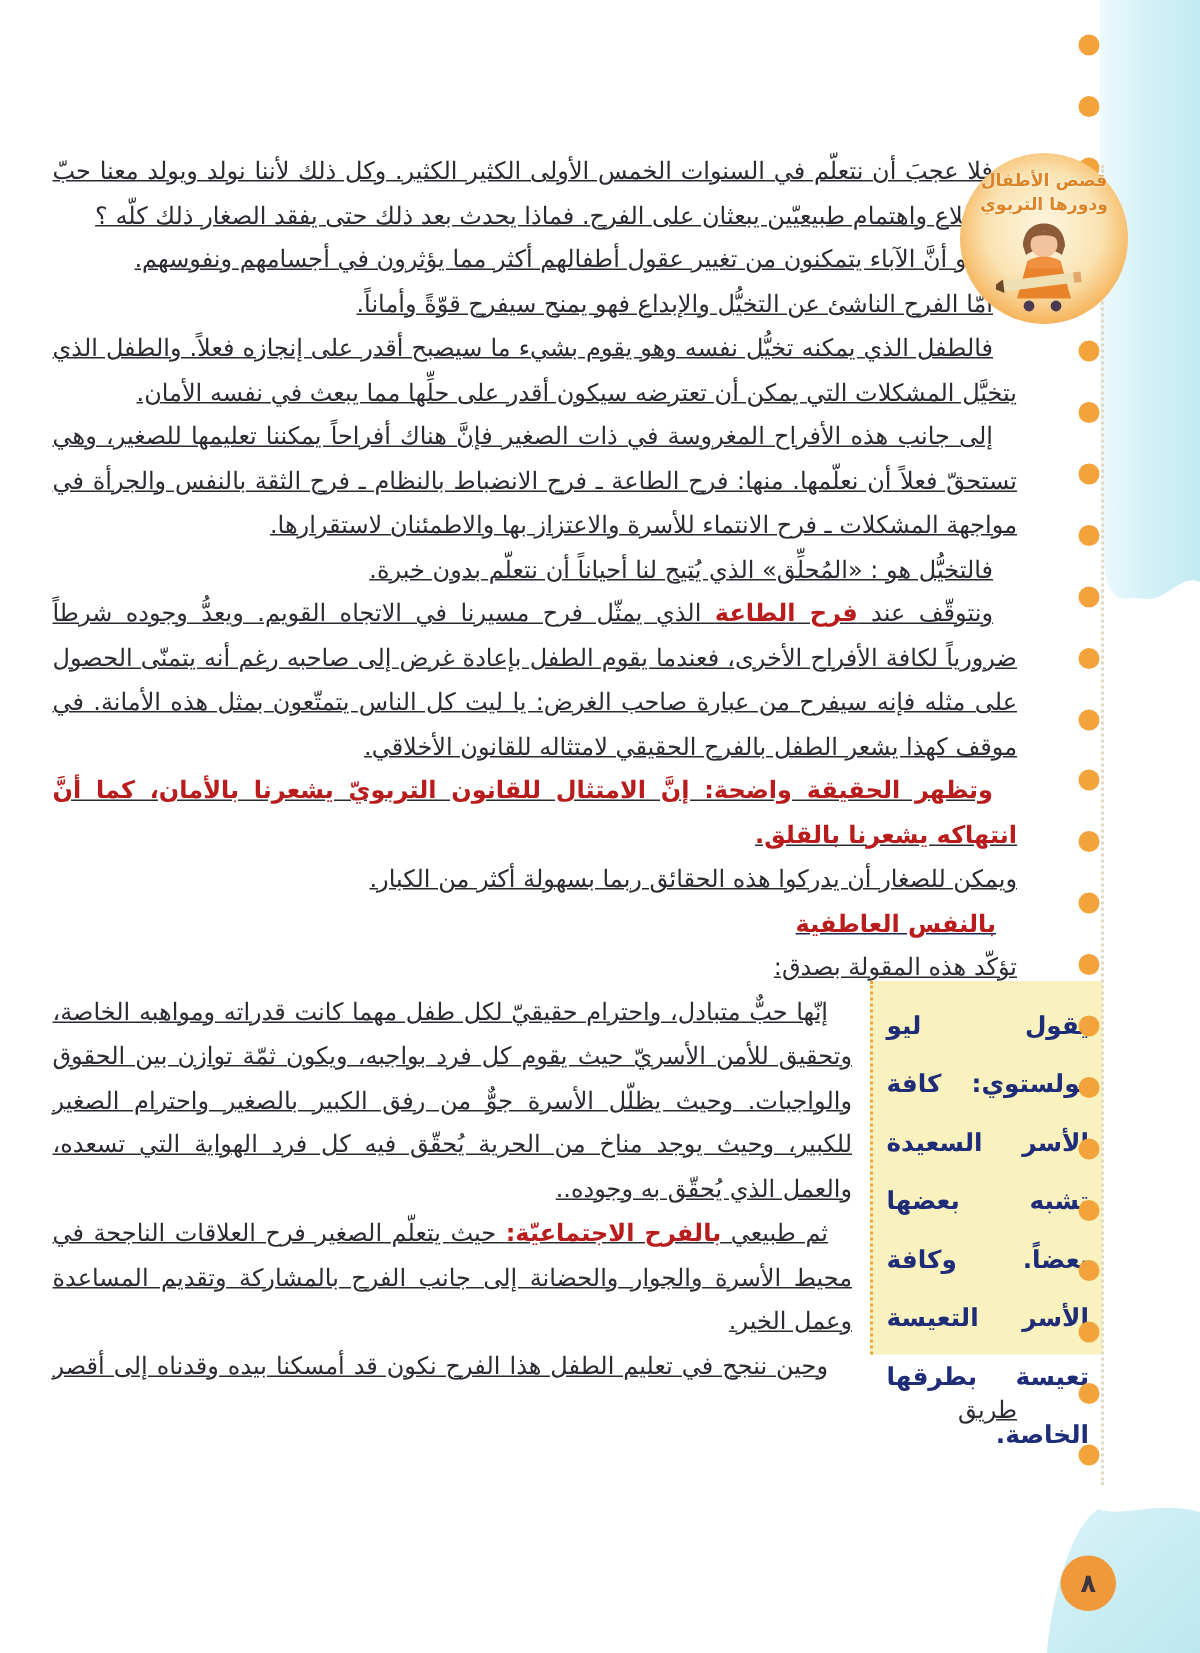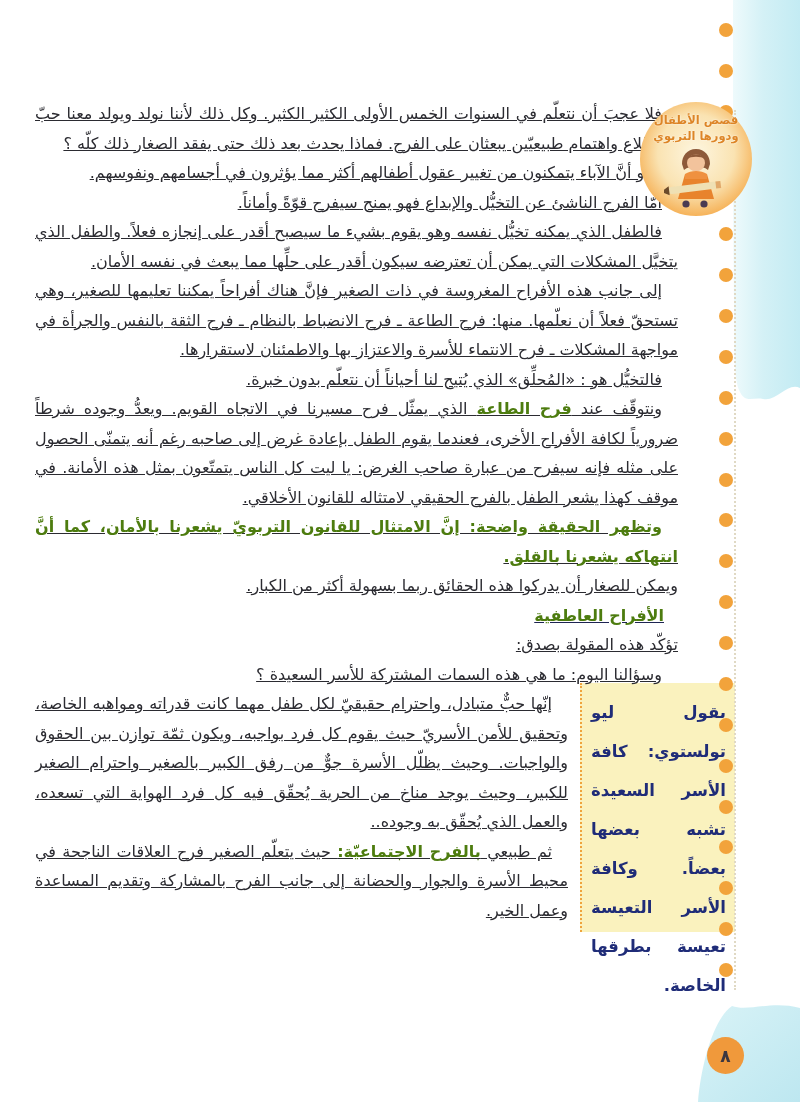--- a/index.html
+++ b/index.html
@@ -21,21 +21,21 @@
   .badge-girl{position:absolute;left:26px;top:46px;}
   
   .page-num{position:absolute;left:707px;top:1037px;width:37px;height:37px;border-radius:50%;
     background:#f0993b;z-index:3;display:flex;align-items:center;justify-content:center;
     color:#3b3640;font-weight:bold;font-size:17px;}
   
   .article{position:absolute;top:99px;right:122px;width:643px;direction:rtl;
     text-align:justify;font-size:16px;line-height:29.5px;color:#2b2b31;z-index:1;}
   .article p,.article h2{margin:0;padding:0;font-size:inherit;font-weight:normal;text-decoration:underline;}
   .indent{text-indent:16px;}
-  .b{font-weight:bold;color:#4d7c0f;}
+  .b{font-weight:bold;color:#b91c1c;}
   .heading{font-weight:bold;color:#1d2452;text-indent:14px;}
   .li{padding-right:38px;text-indent:-38px;}
   .tight{font-size:14.6px;}
   
   .callout{float:right;width:155px;height:249px;box-sizing:border-box;
     margin:-6px -57px 6px 12px;background:#faf2be;border-left:2px dotted #efa43d;
     padding:10px 9px 8px 9px;color:#1f2c78;font-weight:bold;font-size:16.5px;
     line-height:39px;text-align:justify;z-index:1;}
 </style>
 </head>
@@ -130,25 +130,25 @@
 <div class="article" id="article">
   <p class="p-block indent"><span>فلا عجبَ أن نتعلّم في السنوات الخمس الأولى الكثير الكثير. وكل ذلك لأننا نولد ويولد معنا حبّ استطلاع واهتمام طبيعيّين يبعثان على الفرح. فماذا يحدث بعد ذلك حتى يفقد الصغار ذلك كلّه ؟</span></p>
     <p class="p-block indent"><span>يبدو أنَّ الآباء يتمكنون من تغيير عقول أطفالهم أكثر مما يؤثرون في أجسامهم ونفوسهم.</span></p>
     <p class="p-block indent"><span>أمّا الفرح الناشئ عن التخيُّل والإبداع فهو يمنح سيفرح قوّةً وأماناً.</span></p>
     <p class="p-block indent"><span>فالطفل الذي يمكنه تخيُّل نفسه وهو يقوم بشيء ما سيصبح أقدر على إنجازه فعلاً. والطفل الذي يتخيَّل المشكلات التي يمكن أن تعترضه سيكون أقدر على حلِّها مما يبعث في نفسه الأمان.</span></p>
     <p class="p-block indent"><span>إلى جانب هذه الأفراح المغروسة في ذات الصغير فإنَّ هناك أفراحاً يمكننا تعليمها للصغير، وهي تستحقّ فعلاً أن نعلّمها. منها: فرح الطاعة ـ فرح الانضباط بالنظام ـ فرح الثقة بالنفس والجرأة في مواجهة المشكلات ـ فرح الانتماء للأسرة والاعتزاز بها والاطمئنان لاستقرارها.</span></p>
     <p class="p-block indent"><span>فالتخيُّل هو : «المُحلِّق» الذي يُتيح لنا أحياناً أن نتعلّم بدون خبرة.</span></p>
     <p class="p-block indent"><span>ونتوقّف عند </span><span class="b">فرح الطاعة</span><span> الذي يمثّل فرح مسيرنا في الاتجاه القويم. ويعدُّ وجوده شرطاً ضرورياً لكافة الأفراح الأخرى، فعندما يقوم الطفل بإعادة غرض إلى صاحبه رغم أنه يتمنّى الحصول على مثله فإنه سيفرح من عبارة صاحب الغرض: يا ليت كل الناس يتمتّعون بمثل هذه الأمانة. في موقف كهذا يشعر الطفل بالفرح الحقيقي لامتثاله للقانون الأخلاقي.</span></p>
     <p class="p-block indent tight"><span class="b">وتظهر الحقيقة واضحة: إنَّ الامتثال للقانون التربويّ يشعرنا بالأمان، كما أنَّ انتهاكه يشعرنا بالقلق.</span></p>
     <p class="p-block"><span>ويمكن للصغار أن يدركوا هذه الحقائق ربما بسهولة أكثر من الكبار.</span></p>
-    <h2 class="heading"><span class="b">الأفراح العاطفية</span></h2>
+    <h2 class="heading"><span class="b">بالنفس العاطفية</span></h2>
     <p class="p-block"><span>تؤكّد هذه المقولة بصدق:</span></p>
-    <p class="p-block indent"><span>وسؤالنا اليوم: ما هي هذه السمات المشتركة للأسر السعيدة ؟</span></p>
     <aside class="callout" id="callout">
     <span>يقول ليو تولستوي: كافة الأسر السعيدة تشبه بعضها بعضاً. وكافة الأسر التعيسة تعيسة بطرقها الخاصة.</span>
   </aside>
 <p class="p-block indent"><span>إنّها حبٌّ متبادل، واحترام حقيقيّ لكل طفل مهما كانت قدراته ومواهبه الخاصة، وتحقيق للأمن الأسريّ حيث يقوم كل فرد بواجبه، ويكون ثمّة توازن بين الحقوق والواجبات. وحيث يظلّل الأسرة جوٌّ من رفق الكبير بالصغير واحترام الصغير للكبير، وحيث يوجد مناخ من الحرية يُحقّق فيه كل فرد الهواية التي تسعده، والعمل الذي يُحقّق به وجوده..</span></p>
     <p class="p-block indent"><span>ثم طبيعي </span><span class="b">بالفرح الاجتماعيّة:</span><span> حيث يتعلّم الصغير فرح العلاقات الناجحة في محيط الأسرة والجوار والحضانة إلى جانب الفرح بالمشاركة وتقديم المساعدة وعمل الخير.</span></p>
+    <p class="p-block indent"><span>وحين ننجح في تعليم الطفل هذا الفرح نكون قد أمسكنا بيده وقدناه إلى أقصر طريق</span></p>
   </div>
 
 <div class="page-num">
   <span>٨</span>
 </div>
 
 </body></html>

